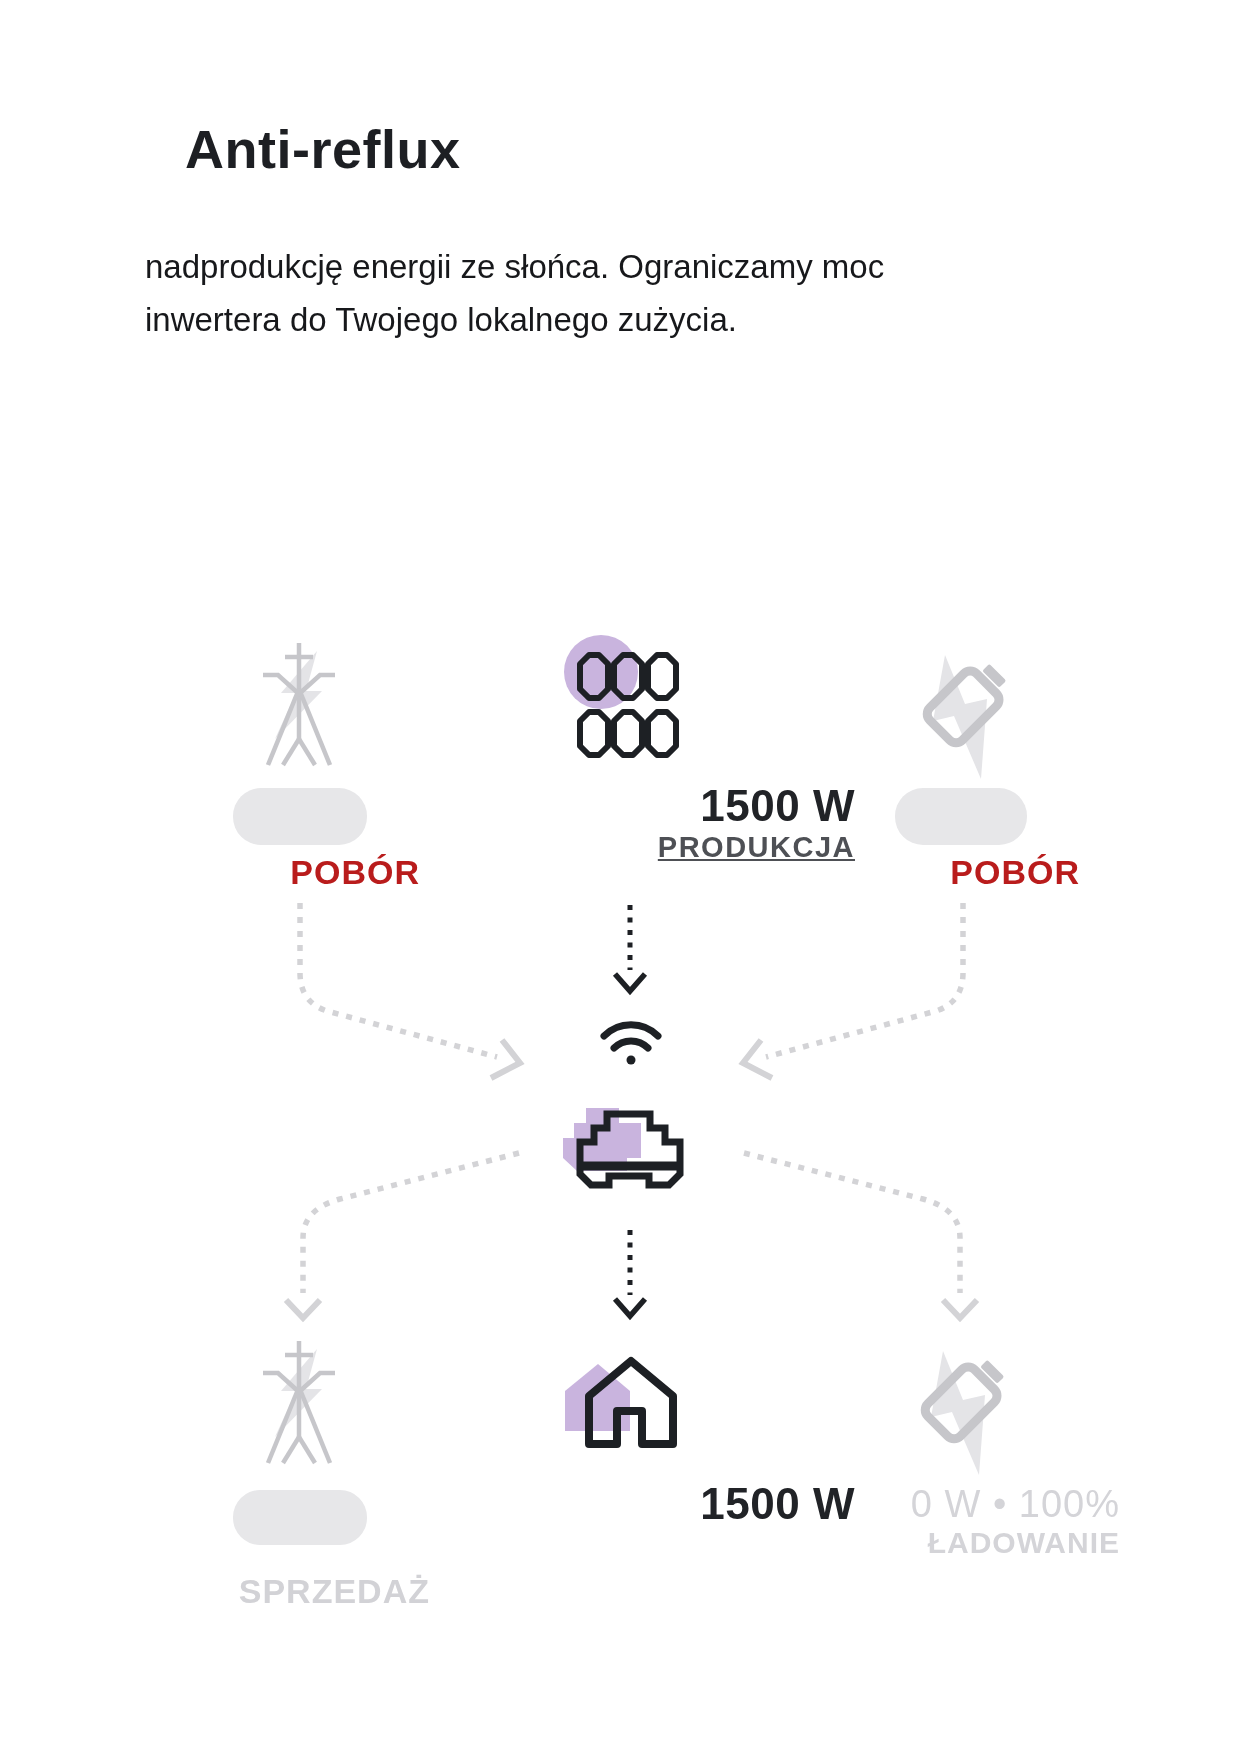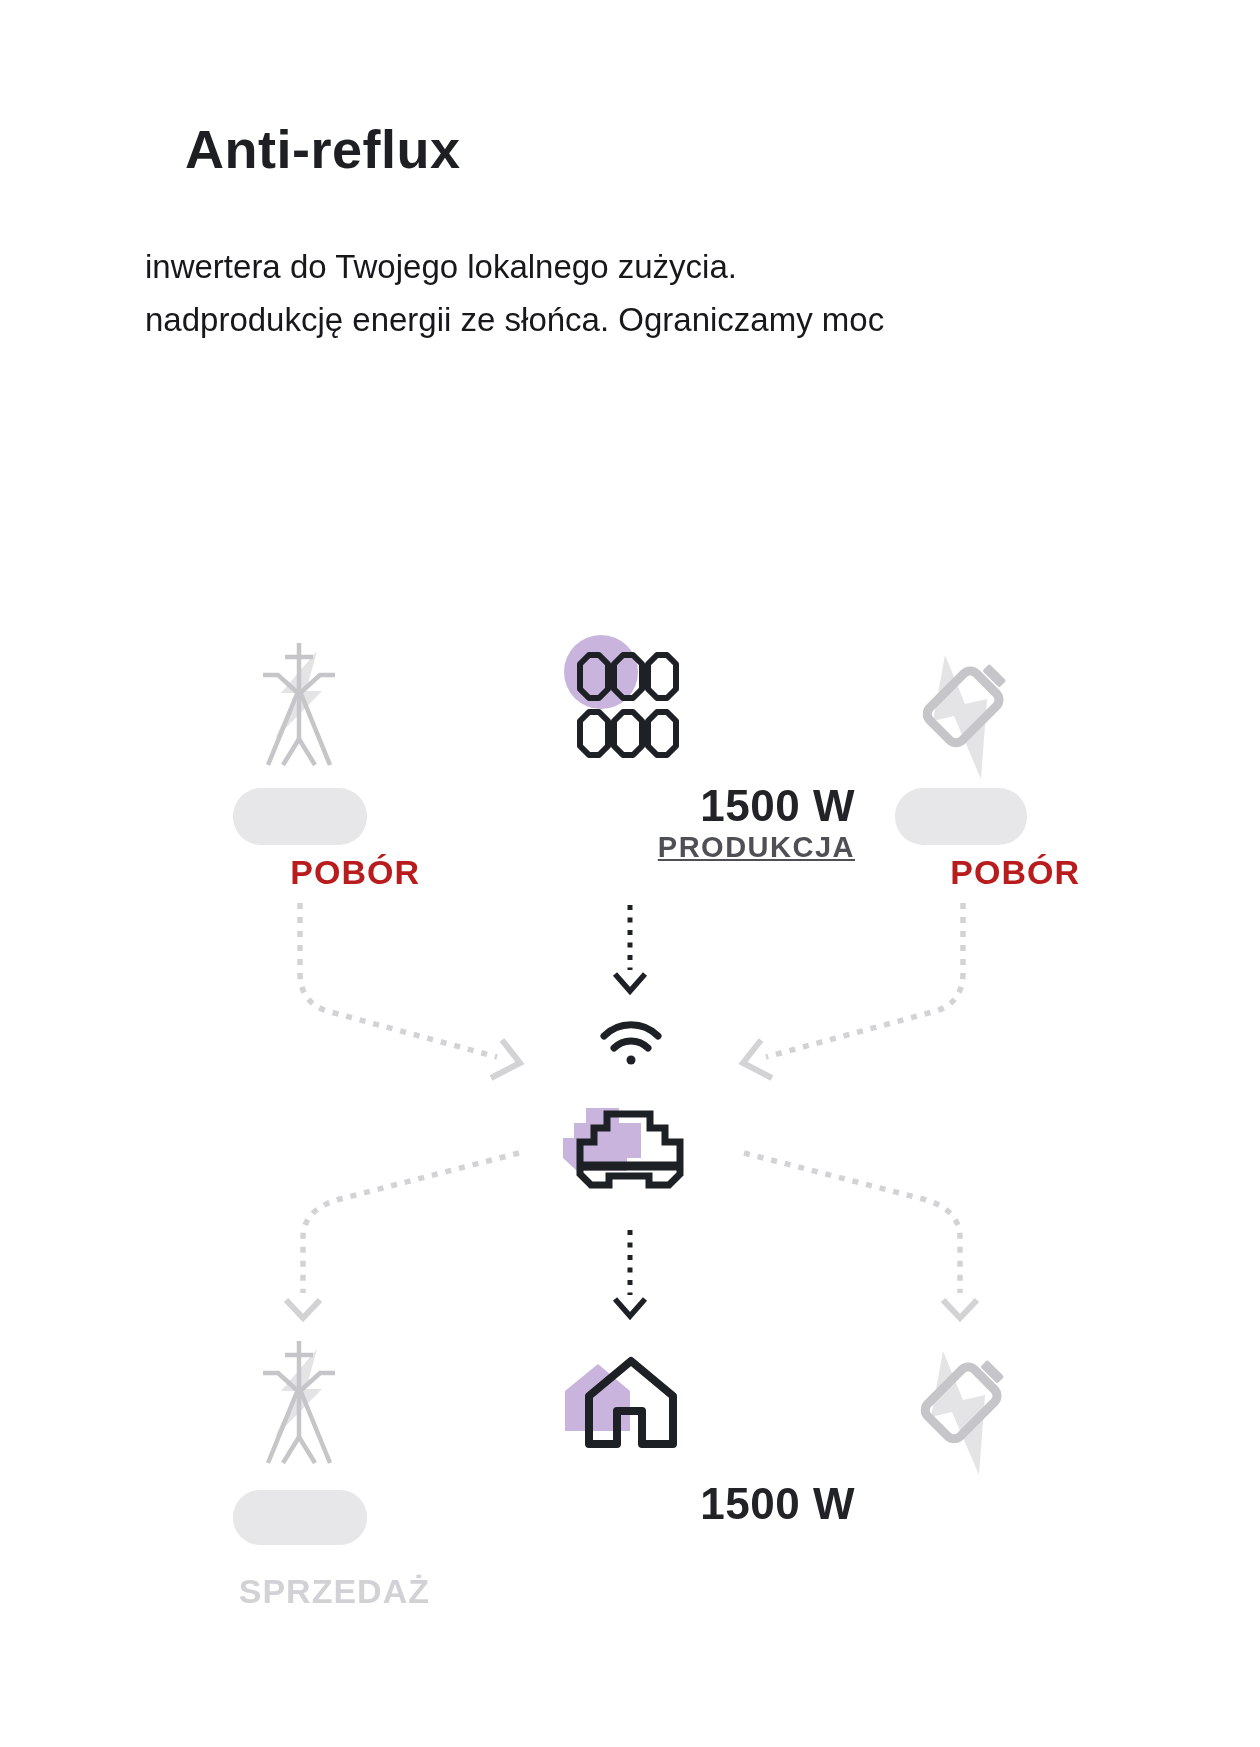--- a/index.html
+++ b/index.html
@@ -70,22 +70,22 @@
   }
 </style>
 </head>
 <body>
 
 <div class="page">
 
   <h1 class="abs page-title">Anti-reflux</h1>
 
   <div class="abs description">
+    <div>nadprodukcję energii ze słońca. Ograniczamy moc</div>
     <div>inwertera do Twojego lokalnego zużycia.</div>
-    <div>nadprodukcję energii ze słońca. Ograniczamy moc</div>
   </div>
 
   <svg class="abs diagram-svg" viewBox="0 0 1260 1747" xmlns="http://www.w3.org/2000/svg">
 
     <defs>
 
       <g id="pylon-shape">
         <path d="M 58 10 L 22 52 H 37 L 16 98 L 63 50 H 47 Z" fill="#e4e4e7"></path>
         <g fill="none" stroke="#c6c6ca" stroke-width="4.5">
           <line x1="40" y1="2" x2="40" y2="100"></line>
@@ -190,14 +190,18 @@
   <div class="abs center-text muted-label" style="left:180px; top:853px; width:240px;">POBÓR</div>
 
   <div class="abs center-text muted-label" style="left:840px; top:853px; width:240px;">POBÓR</div>
 
   <div class="abs center-text muted-label muted-label-light" style="left:170px; top:1572px; width:260px;">SPRZEDAŻ</div>
 
   <div class="abs center-text" style="left:405px; top:1480px; width:450px;">
     <div class="stat-value">1500 W</div>
   </div>
 
+  <div class="abs center-text" style="left:800px; top:1483px; width:320px;">
+    <div class="muted-value">0 W • 100%</div>
+    <div class="muted-sublabel">ŁADOWANIE</div>
+  </div>
 
 </div>
 
 </body></html>

